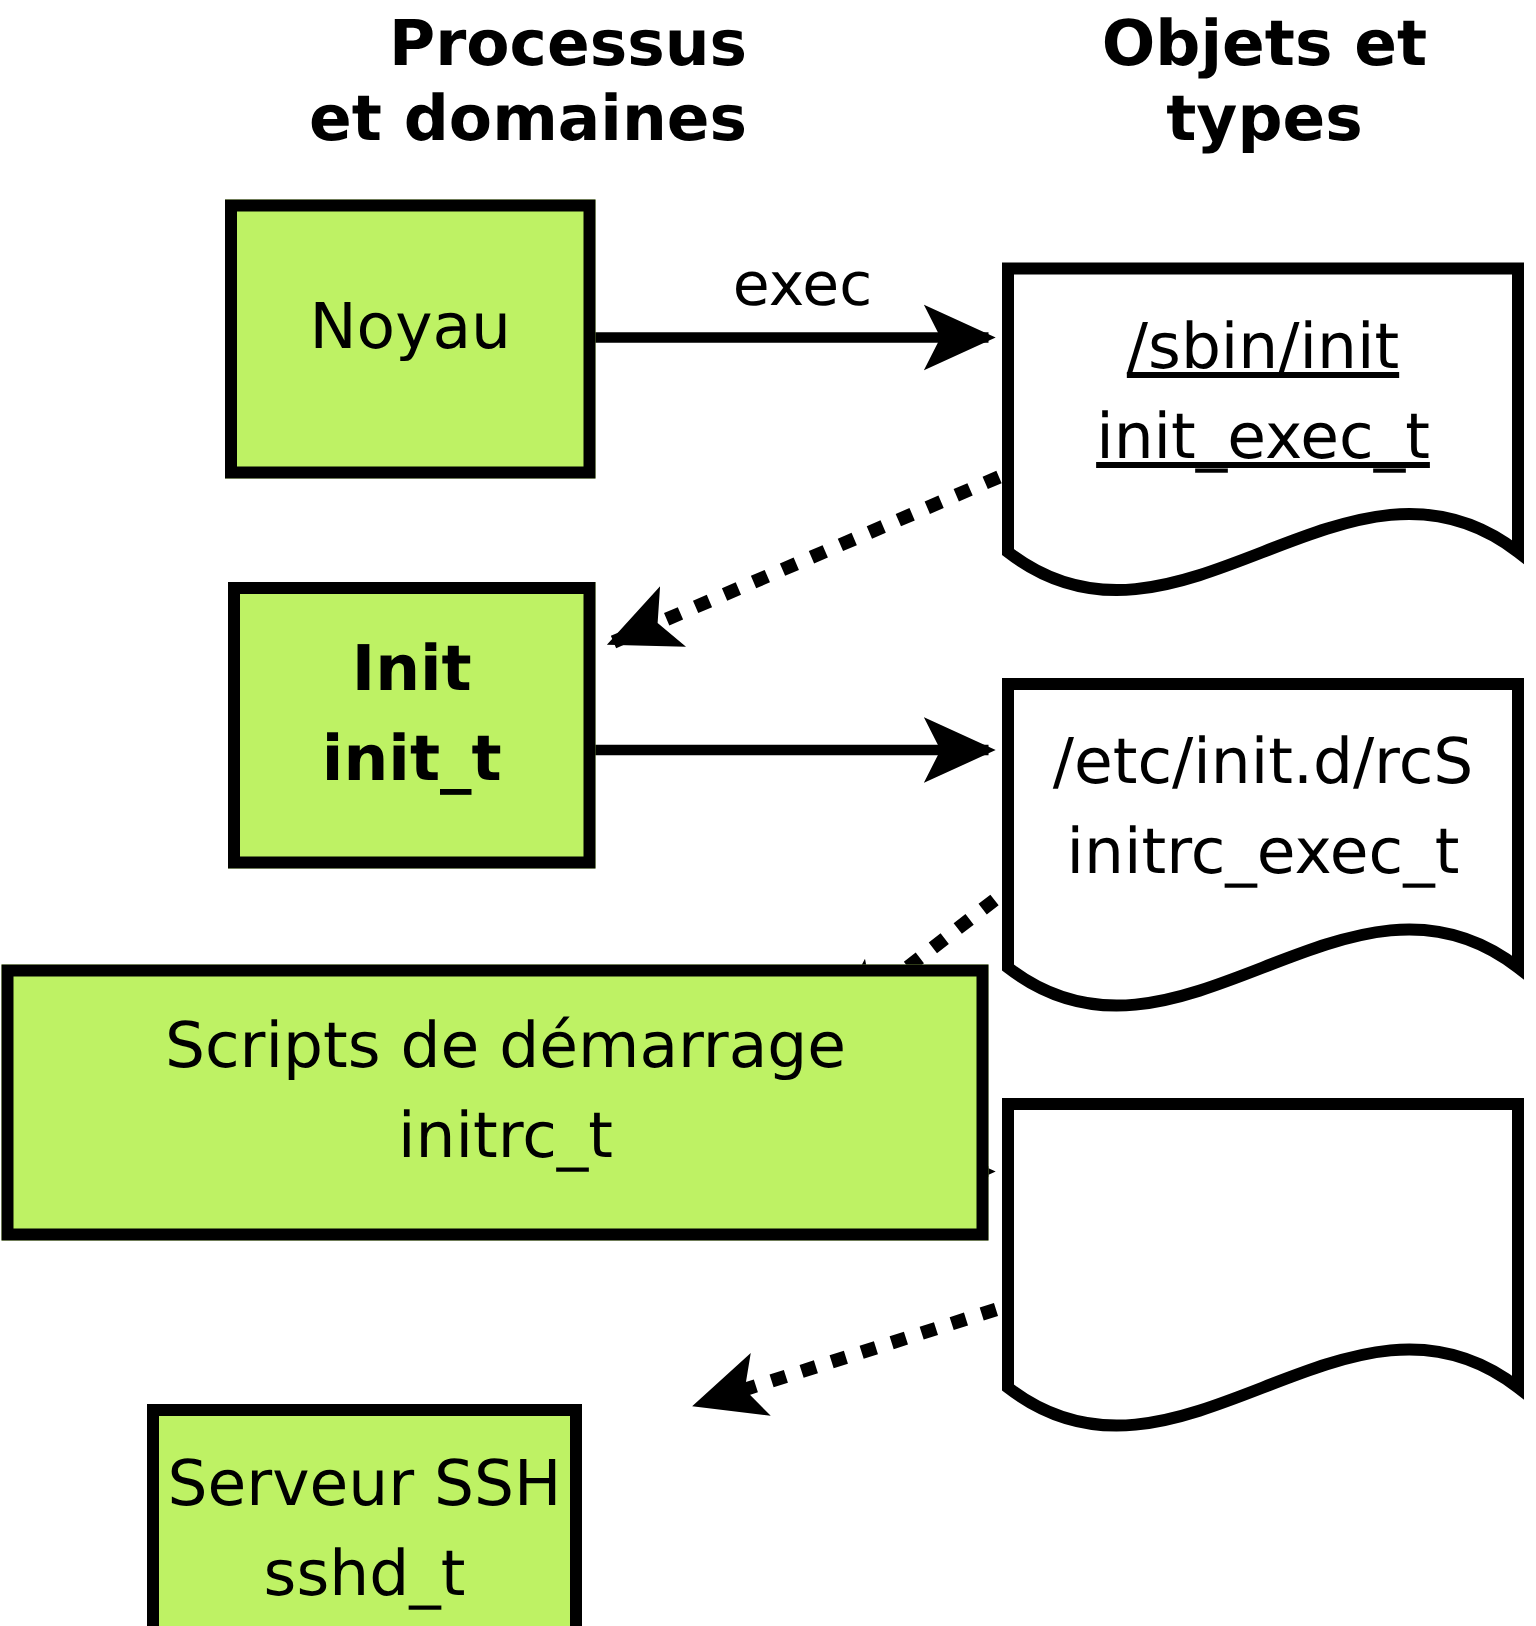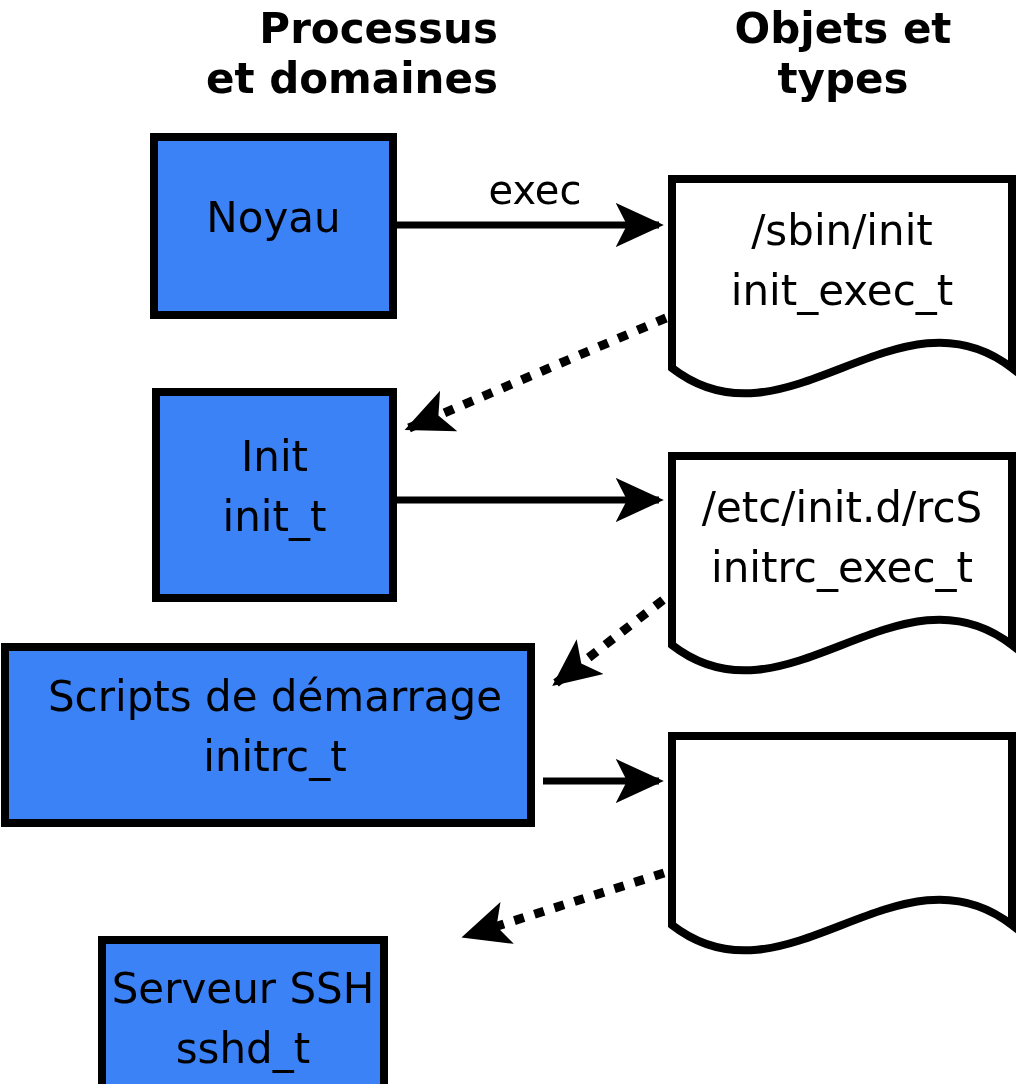--- a/index.html
+++ b/index.html
@@ -29,21 +29,21 @@
     text-align: center;
     font-size: 42px;
     font-weight: bold;
     line-height: 50px;
     white-space: nowrap;
   }
   .col-header span { display: block; }
   .pbox {
     position: absolute;
     border: 8px solid #000000;
-    background: #3b82f6;
+    background: #bef264;
     box-sizing: border-box;
     display: flex;
     flex-direction: column;
     align-items: center;
     justify-content: center;
     text-align: center;
     font-size: 42px;
     line-height: 60px;
     padding-bottom: 16px;
     white-space: nowrap;
@@ -97,34 +97,34 @@
     <span>et domaines</span>
   </div>
   <div class="col-header" style="left:618px; top:4px;">
     <span>Objets et</span>
     <span>types</span>
   </div>
 
   <div class="pbox" style="left:150px; top:133px; width:247px; height:186px;">
     <span>Noyau</span>
   </div>
-  <div class="pbox" style="left:152px; top:388px; width:245px; height:214px;">
+  <div class="pbox" style="left:152px; top:388px; width:245px; height:191px;font-weight:bold;">
     <span>Init</span>
     <span>init_t</span>
   </div>
-  <div class="pbox" style="left:1px; top:643px; width:534px; height:184px;padding-left:14px;">
+  <div class="pbox" style="left:1px; top:643px; width:658px; height:184px;padding-left:14px;">
     <span>Scripts de démarrage</span>
     <span>initrc_t</span>
   </div>
   <div class="pbox" style="left:98px; top:898px; width:290px; height:182px;margin-top:38px;">
     <span>Serveur SSH</span>
     <span>sshd_t</span>
   </div>
 
-  <div class="doc-text" style="left:668px; top:177px; width:348px; height:168px;">
+  <div class="doc-text" style="left:668px; top:177px; width:348px; height:168px;text-decoration:underline;">
     <span>/sbin/init</span>
     <span>init_exec_t</span>
   </div>
   <div class="doc-text" style="left:668px; top:454px; width:348px; height:168px;">
     <span>/etc/init.d/rcS</span>
     <span>initrc_exec_t</span>
   </div>
   <div class="doc-text" style="left:668px; top:734px; width:348px; height:168px;">
   </div>
 

